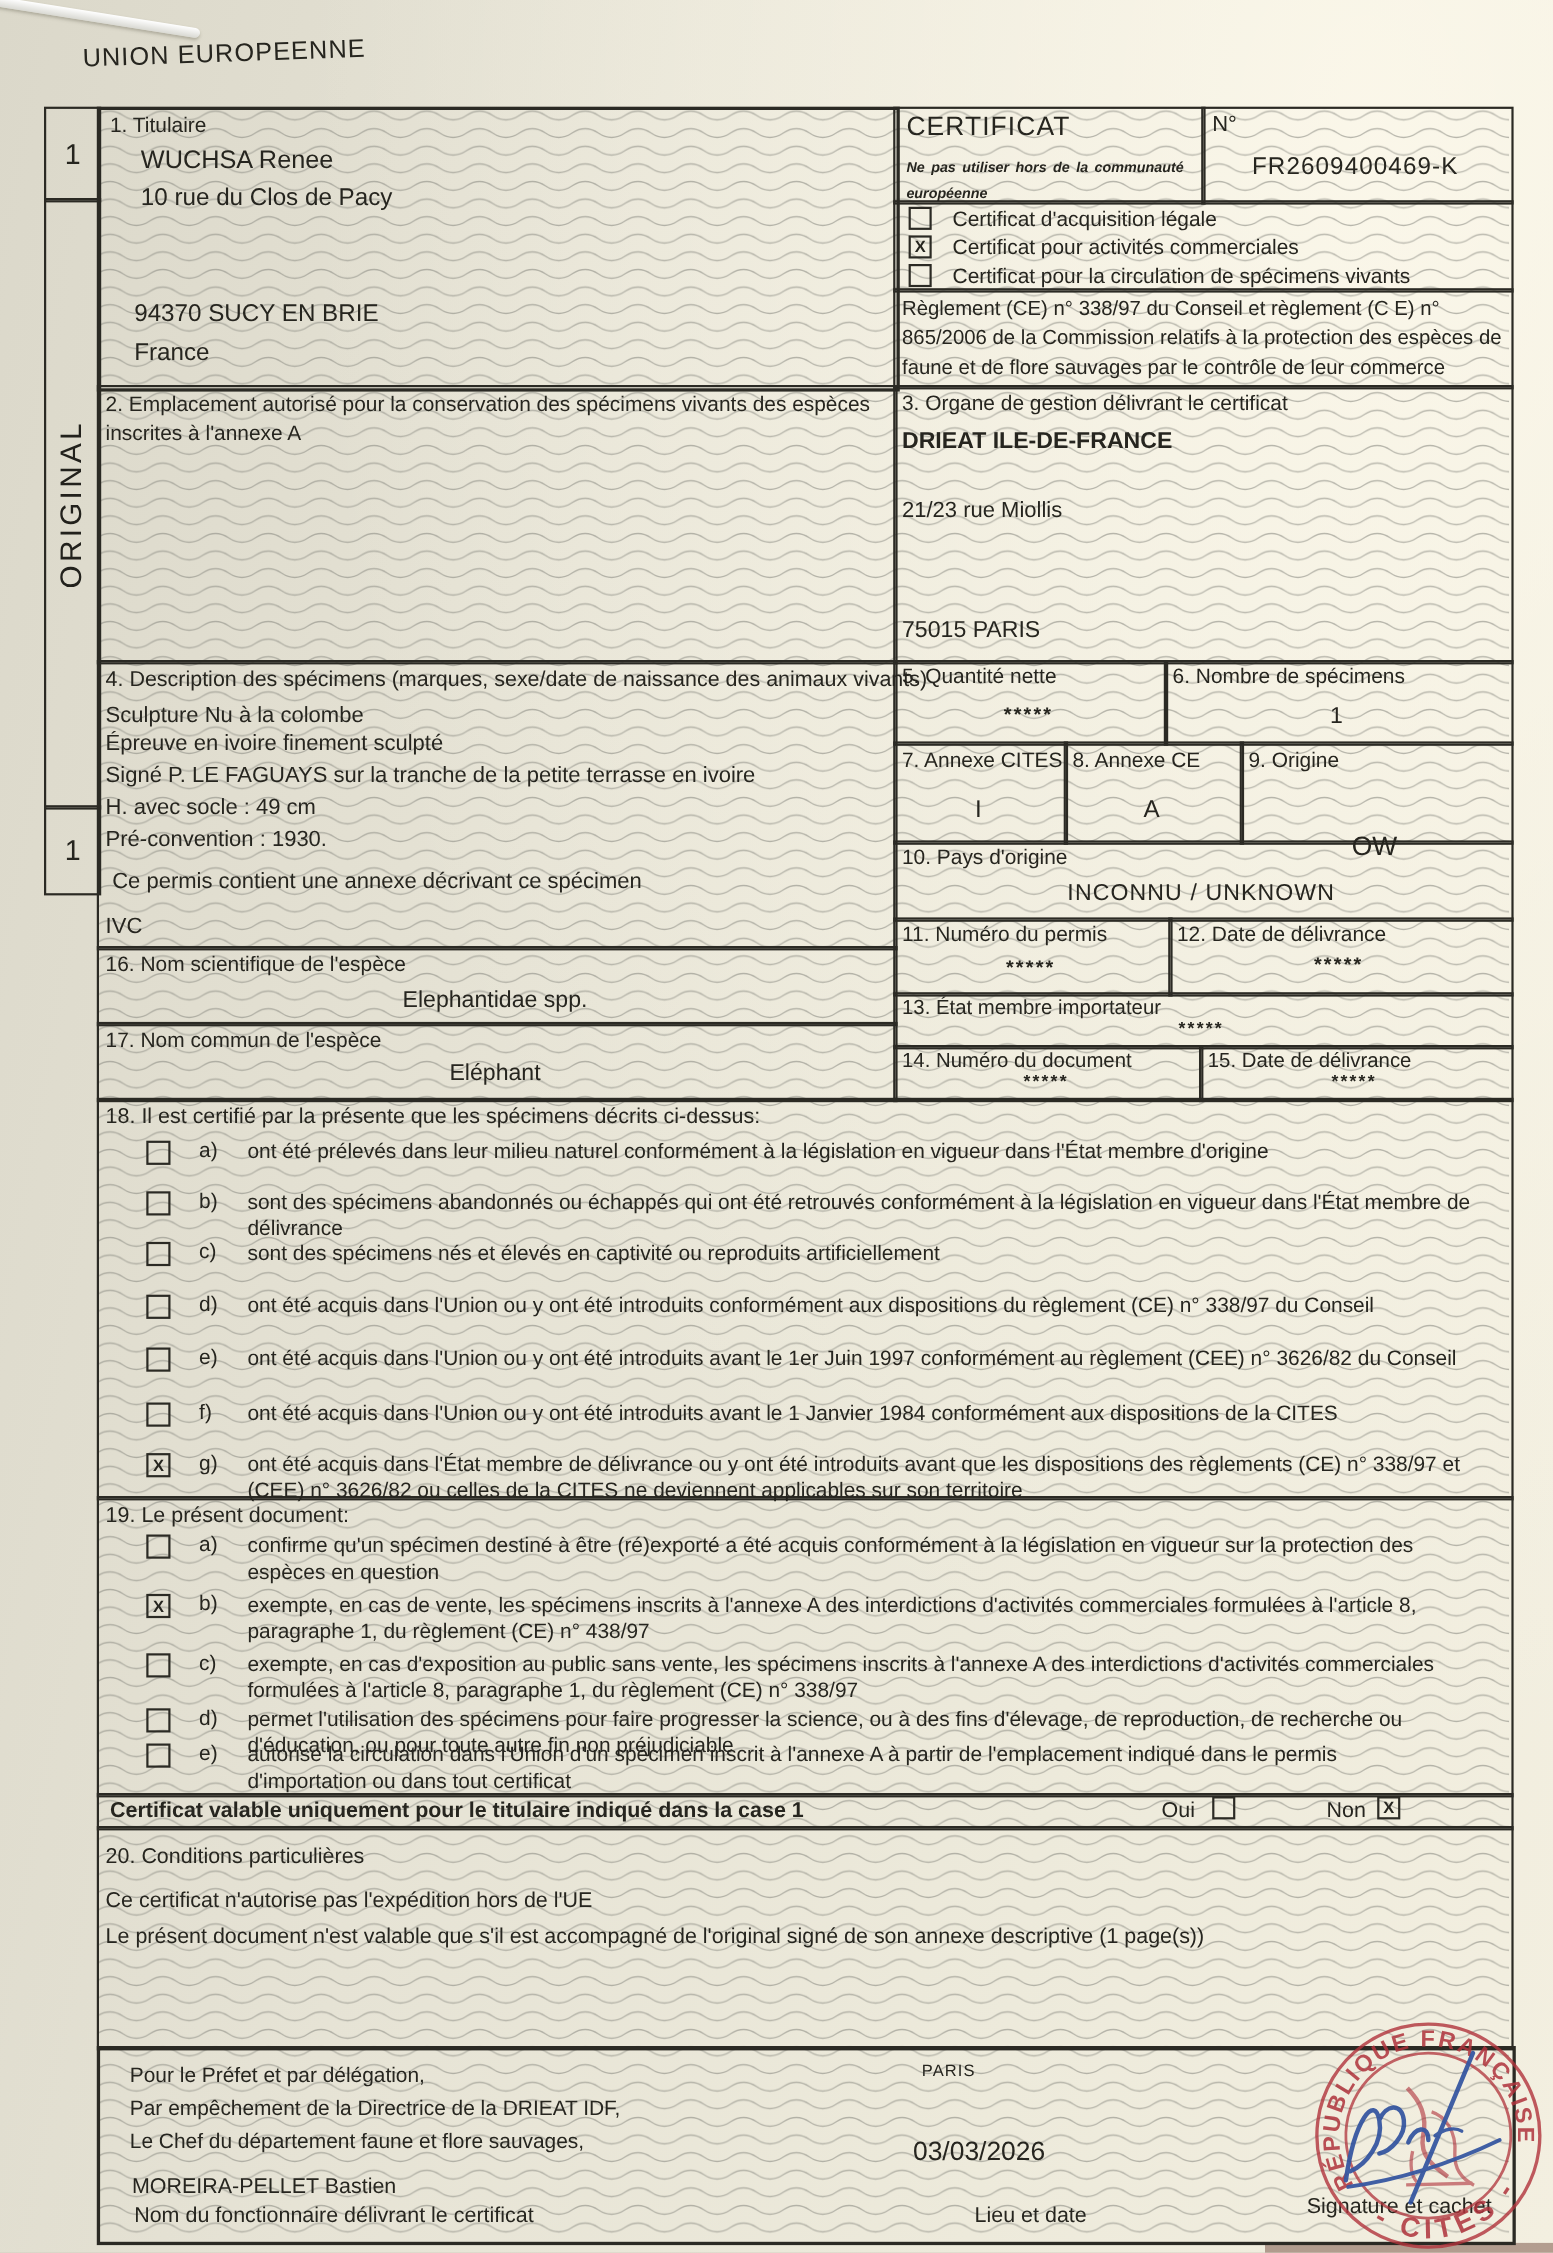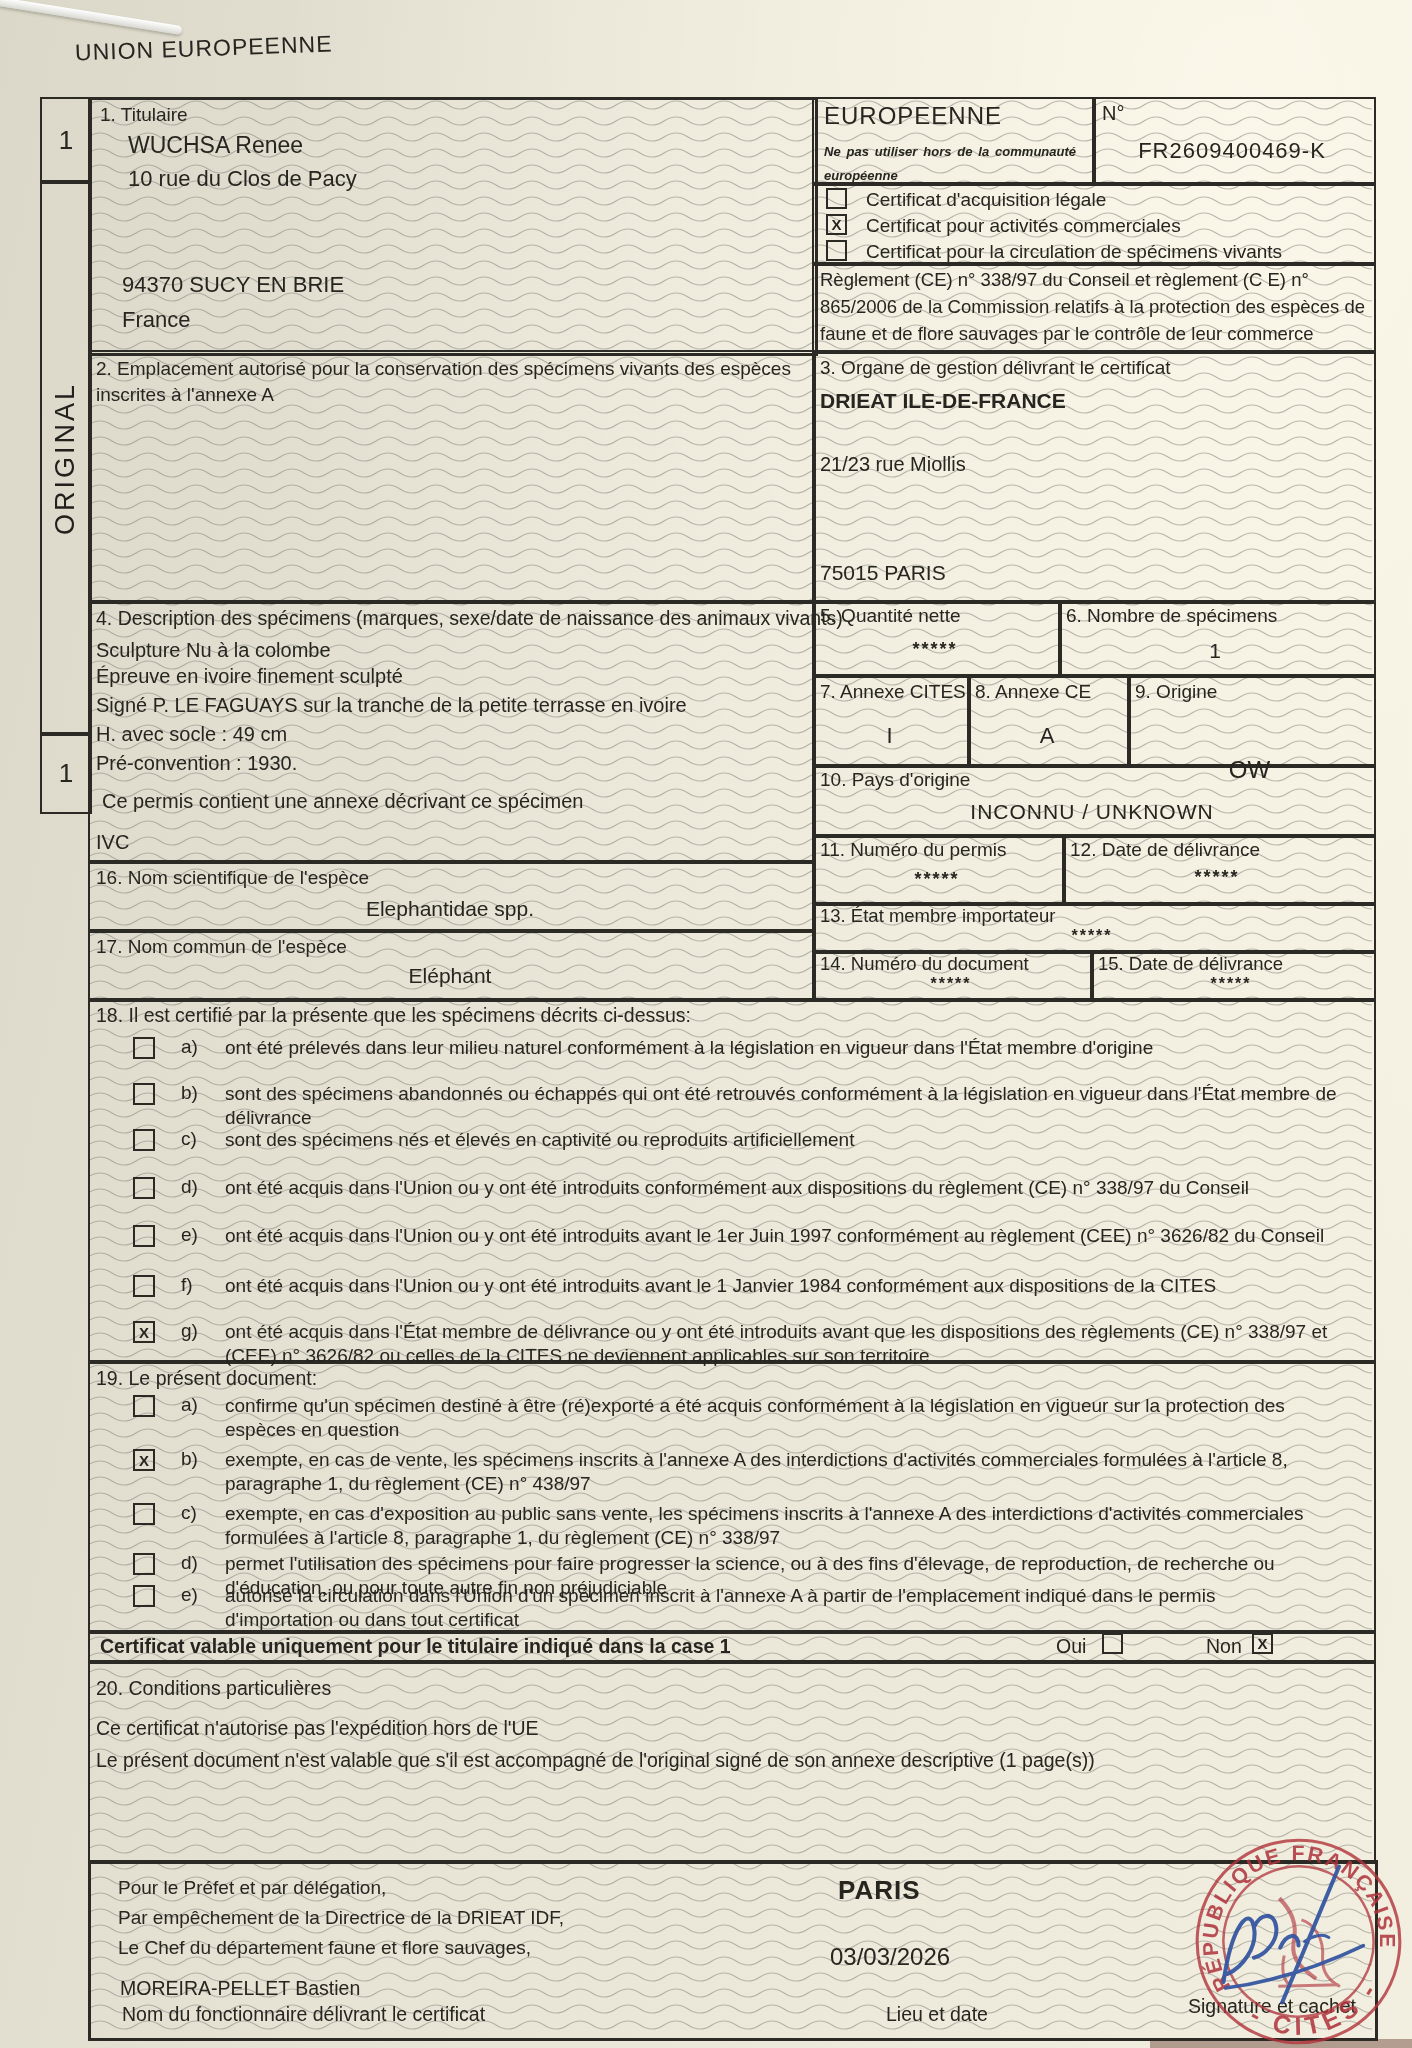--- a/index.html
+++ b/index.html
@@ -60,21 +60,21 @@
   <div class="cell sideNum" style="left:40px;top:732px;width:48px;height:78px;">1</div>
 
   <div class="cell thick" style="left:88px;top:97px;width:724px;height:253px;"></div>
   <div class="txt lab" style="left:100px;top:103px;">1. Titulaire</div>
   <div class="txt" style="left:128px;top:131px;font-size:23px;">WUCHSA Renee</div>
   <div class="txt" style="left:128px;top:165px;font-size:22px;">10 rue du Clos de Pacy</div>
   <div class="txt" style="left:122px;top:271px;font-size:22px;">94370 SUCY EN BRIE</div>
   <div class="txt" style="left:122px;top:306px;font-size:22px;">France</div>
 
   <div class="cell" style="left:812px;top:97px;width:280px;height:85px;"></div>
-  <div class="txt" style="left:824px;top:101px;font-size:24px;letter-spacing:1px;">EUROPEENNE</div>
+  <div class="txt" style="left:824px;top:101px;font-size:24px;letter-spacing:1px;">CERTIFICAT</div>
   <div class="txt bold ital" style="left:824px;top:140px;width:252px;font-size:13px;line-height:24px;text-align:justify;font-style:italic;">Ne pas utiliser hors de la communauté européenne</div>
   <div class="cell" style="left:1092px;top:97px;width:280px;height:85px;"></div>
   <div class="txt" style="left:1102px;top:101px;font-size:20px;">N°</div>
   <div class="txt val" style="left:1092px;top:137px;width:280px;font-size:22px;letter-spacing:1px;">FR2609400469-K</div>
 
   <div class="cell" style="left:812px;top:182px;width:560px;height:80px;"></div>
   <div class="cb abs" style="left:826px;top:188px;"></div>
   <div class="txt lab" style="left:866px;top:188px;">Certificat d'acquisition légale</div>
   <div class="cb abs" style="left:826px;top:214px;">X</div>
   <div class="txt lab" style="left:866px;top:214px;">Certificat pour activités commerciales</div>
@@ -222,21 +222,21 @@
 
   <div class="cell" style="left:88px;top:1660px;width:1284px;height:200px;"></div>
   <div class="txt" style="left:96px;top:1676px;font-size:19.5px;">20. Conditions particulières</div>
   <div class="txt" style="left:96px;top:1716px;font-size:19.5px;">Ce certificat n'autorise pas l'expédition hors de l'UE</div>
   <div class="txt" style="left:96px;top:1748px;font-size:19.5px;">Le présent document n'est valable que s'il est accompagné de l'original signé de son annexe descriptive (1 page(s))</div>
 
   <div class="cell thick" style="left:88px;top:1860px;width:1284px;height:175px;"></div>
   <div class="txt" style="left:118px;top:1876px;font-size:19px;">Pour le Préfet et par délégation,</div>
   <div class="txt" style="left:118px;top:1906px;font-size:19px;">Par empêchement de la Directrice de la DRIEAT IDF,</div>
   <div class="txt" style="left:118px;top:1936px;font-size:19px;">Le Chef du département faune et flore sauvages,</div>
-  <div class="txt" style="left:838px;top:1874px;font-size:26px;letter-spacing:1px;font-weight:bold;">PARIS</div>
+  <div class="txt" style="left:838px;top:1874px;font-size:15px;letter-spacing:1px;">PARIS</div>
   <div class="txt" style="left:830px;top:1942px;font-size:24px;">03/03/2026</div>
   <div class="txt" style="left:120px;top:1976px;font-size:19.5px;">MOREIRA-PELLET Bastien</div>
   <div class="txt" style="left:122px;top:2002px;font-size:19.5px;">Nom du fonctionnaire délivrant le certificat</div>
   <div class="txt" style="left:866px;top:2002px;font-size:19.5px;margin-left:20px;">Lieu et date</div>
   <div class="txt" style="left:1188px;top:1994px;font-size:19.5px;">Signature et cachet</div>
 
   <svg class="stamp" width="228" height="228" viewBox="0 0 225 225">
     <g transform="rotate(-14 112 112)">
       <circle cx="112" cy="112" r="100" fill="none" stroke-width="3" opacity="0.85" stroke="#b0343c"></circle>
       <circle cx="112" cy="112" r="74" fill="none" stroke-width="2.5" opacity="0.8" stroke="#b0343c"></circle>

